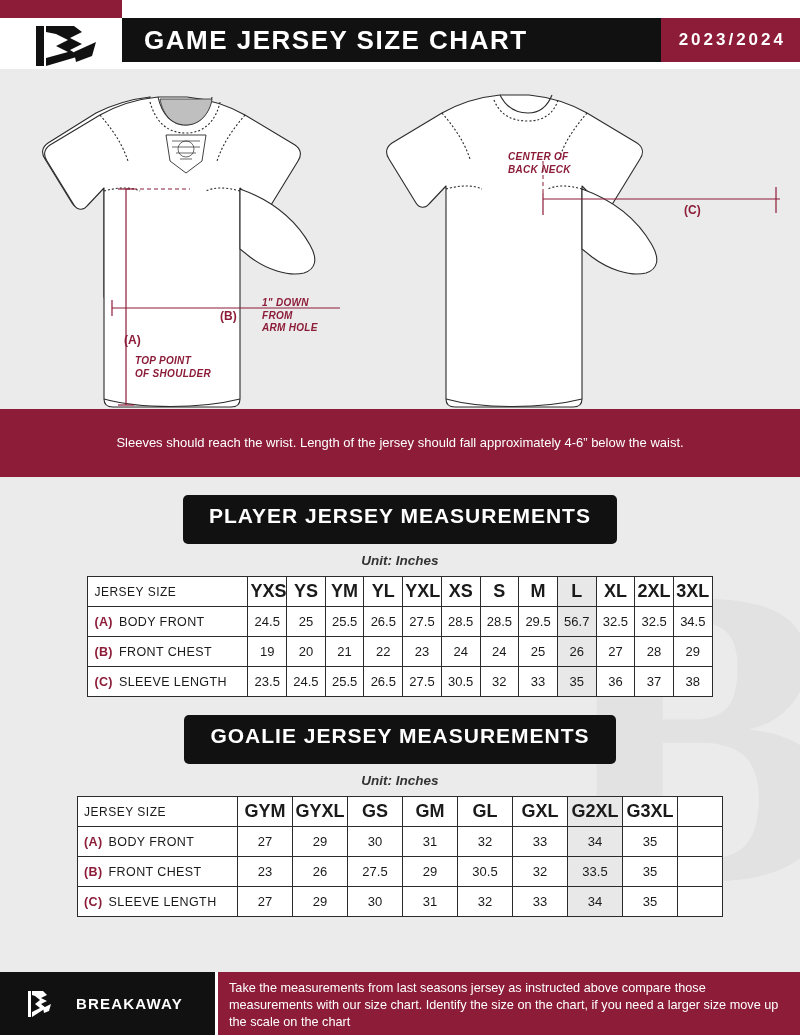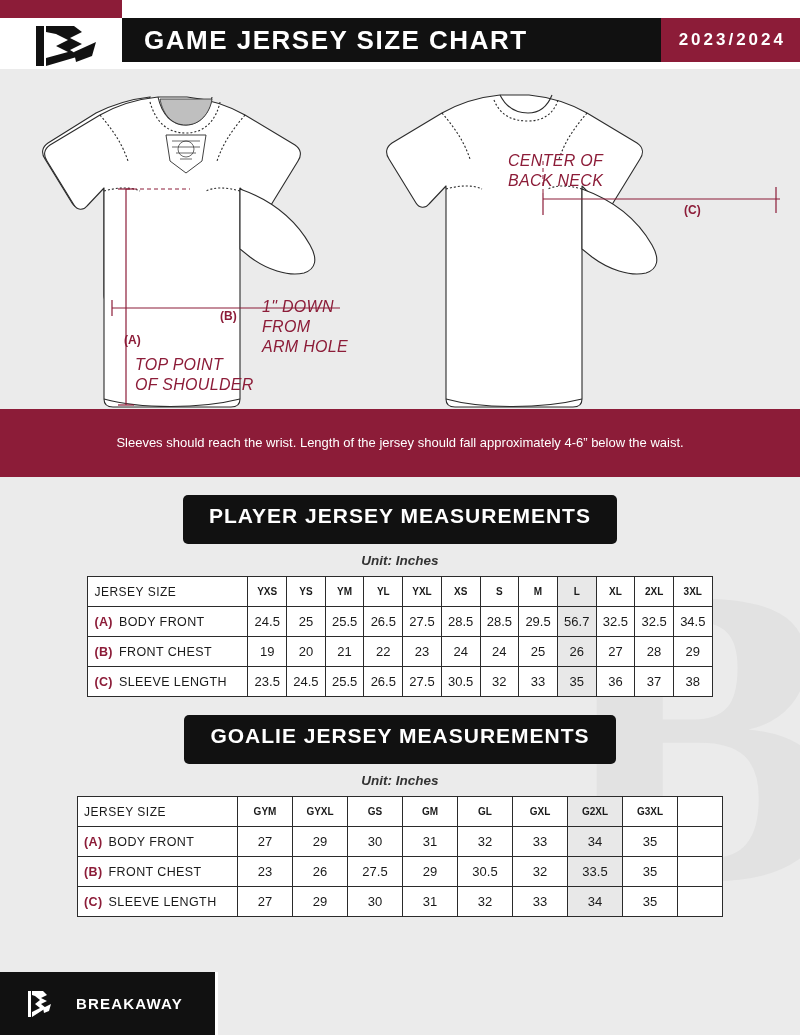--- a/index.html
+++ b/index.html
@@ -80,22 +80,22 @@
     position: relative;
     height: 340px;
     background: #ebebeb;
     z-index: 1;
   }
   .diagram svg { position: absolute; left: 0; top: 0; }
   .dlabel {
     position: absolute;
     font-family: "Liberation Sans", sans-serif;
     font-style: italic;
-    font-weight: normal;
-    font-size: 16px;
+    font-weight: bold;
+    font-size: 10px;
     color: #8c1c38;
     line-height: 1.25;
     letter-spacing: .3px;
   }
   .dkey {
     position: absolute;
     font-weight: bold;
     font-size: 12px;
     color: #8c1c38;
     font-family: "Liberation Sans", sans-serif;
@@ -165,21 +165,21 @@
     letter-spacing: .4px;
     white-space: nowrap;
   }
   table.sizes .rowhead .key {
     color: #8c1c38;
     font-weight: bold;
     margin-right: 6px;
   }
   table.sizes thead th {
     font-weight: bold;
-    font-size: 10px;
+    font-size: 18px;
   }
   table.sizes thead th.first {
     font-weight: normal;
     font-size: 12px;
     letter-spacing: .5px;
   }
   td.hl, th.hl { background: #e8e8e8; }
   td.blank { background: #ffffff; border-color: #2b2b2b; }
 
   
@@ -525,15 +525,16 @@
   <div class="footer">
     <div class="footer-left">
       <svg width="26" height="30" viewBox="0 0 26 30" aria-hidden="true">
         <polygon points="2,2 5,2 5,28 2,28" fill="#ffffff"></polygon>
         <polygon points="6,2 17,2 21,6 15,9 21,12 15,15 20,19 6,28 6,23 14,19 9,15 14,11 9,7 6,6" fill="#ffffff"></polygon>
         <polygon points="17,19 25,15 23,22 18,24" fill="#ffffff"></polygon>
       </svg>
       <span class="brand">BREAKAWAY</span>
     </div>
     <div class="fbar"></div>
+    <div class="footer-right">Take the measurements from last seasons jersey as instructed above compare those measurements  with our size chart. Identify the size on the chart, if you need a larger size move up the scale on the chart</div>
   </div>
 
 </div>
 
 </body></html>

